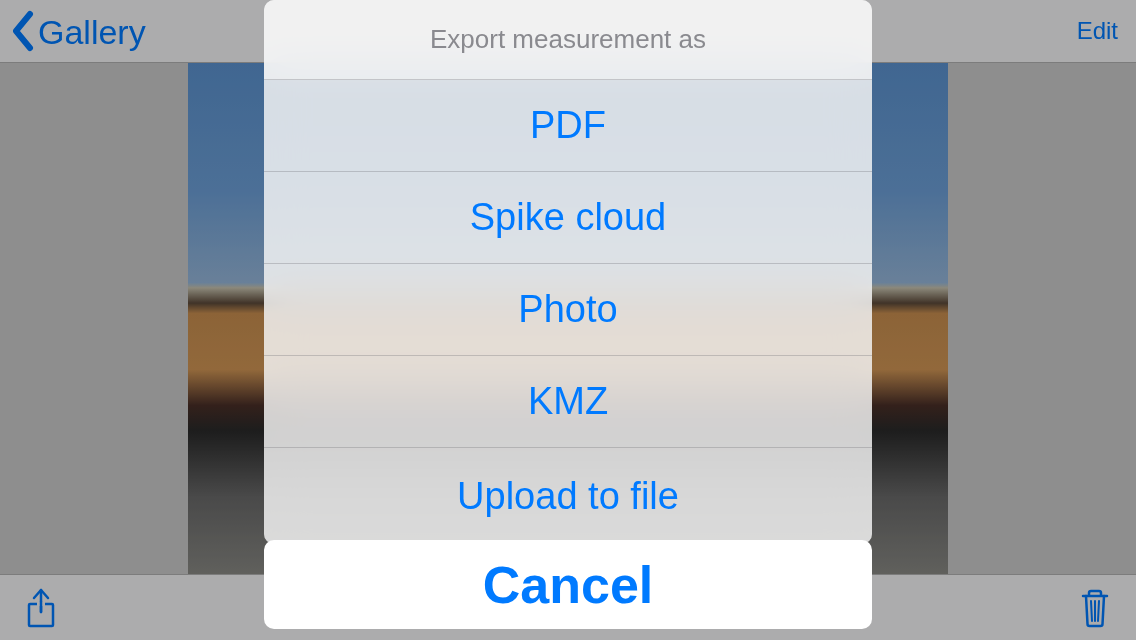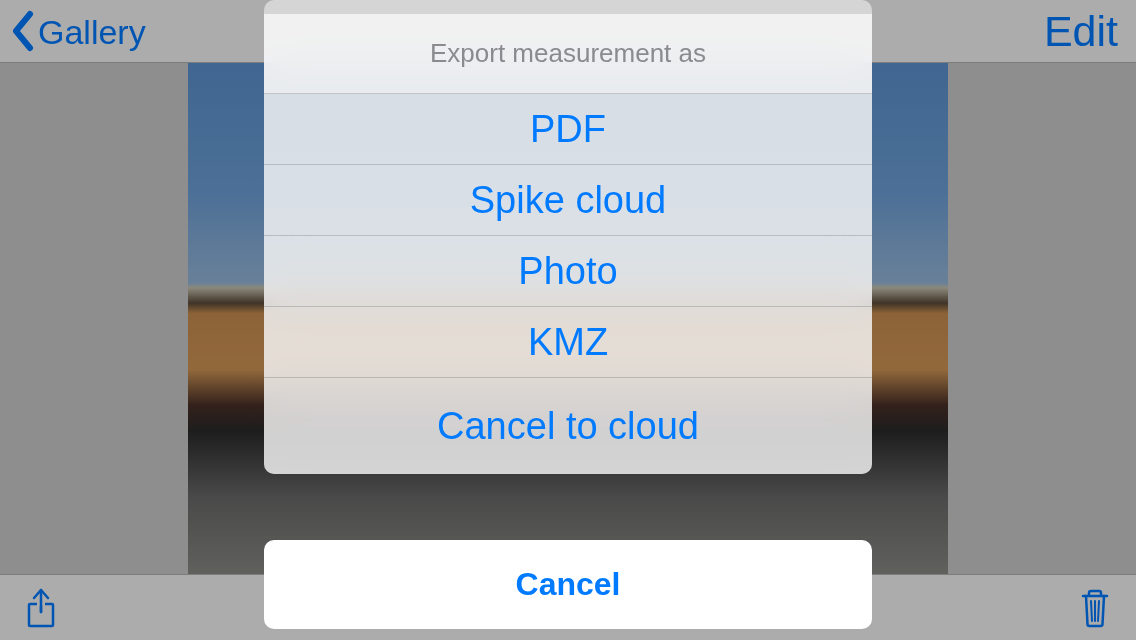--- a/index.html
+++ b/index.html
@@ -57,21 +57,21 @@
       display: flex;
       align-items: flex-end;
       color: #007aff;
       font-size: 34px;
       font-weight: 400;
       cursor: pointer;
     }
     .nav-back svg { margin-right: 2px; }
     .nav-edit {
       color: #007aff;
-      font-size: 43px;
+      font-size: 24px;
       font-weight: 400;
       cursor: pointer;
     }
     .toolbar {
       position: absolute;
       left: 0;
       bottom: 0;
       width: 1136px;
       height: 66px;
       background: #f7f7f8;
@@ -100,24 +100,23 @@
     }
     .sheet-header {
       height: 80px;
       display: flex;
       align-items: center;
       justify-content: center;
       color: #8a8a8f;
       font-size: 26px;
       border-bottom: 1px solid rgba(120,120,125,0.35);
       background: rgba(248,248,248,0.82);
-      margin-top: 14px;
     }
     .sheet-option {
-      height: 71px;
+      height: 92px;
       display: flex;
       align-items: center;
       justify-content: center;
       color: #007aff;
       font-size: 38px;
       border-bottom: 1px solid rgba(120,120,125,0.35);
       background: rgba(248,248,248,0.60);
       cursor: pointer;
     }
     .sheet-option.last { border-bottom: none; height: 96px; }
@@ -127,21 +126,21 @@
       transform: translateX(-50%);
       top: 540px;
       width: 608px;
       height: 89px;
       border-radius: 10px;
       background: #ffffff;
       display: flex;
       align-items: center;
       justify-content: center;
       color: #007aff;
-      font-size: 32px;
+      font-size: 52px;
       font-weight: 600;
       cursor: pointer;
     }
   </style>
 </head>
 <body>
 
 <div class="photo-area">
   <div class="photo"></div>
 </div>
@@ -178,16 +177,16 @@
 </div>
 
 <div class="dim-overlay"></div>
 
 <div class="action-sheet">
   <div class="sheet-header">Export measurement as</div>
   <div class="sheet-option">PDF</div>
   <div class="sheet-option">Spike cloud</div>
   <div class="sheet-option">Photo</div>
   <div class="sheet-option">KMZ</div>
-  <div class="sheet-option last">Cancel to cloud</div>
+  <div class="sheet-option last">Upload to file</div>
 </div>
 
 <div class="cancel-btn">Cancel</div>
 
 </body></html>

